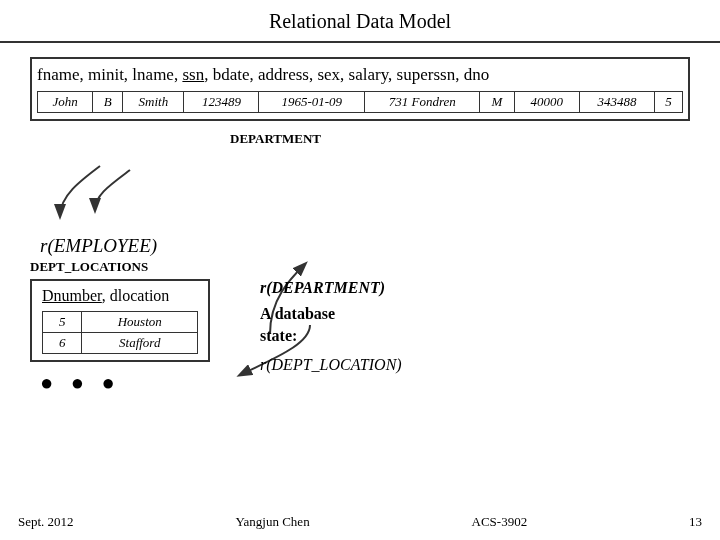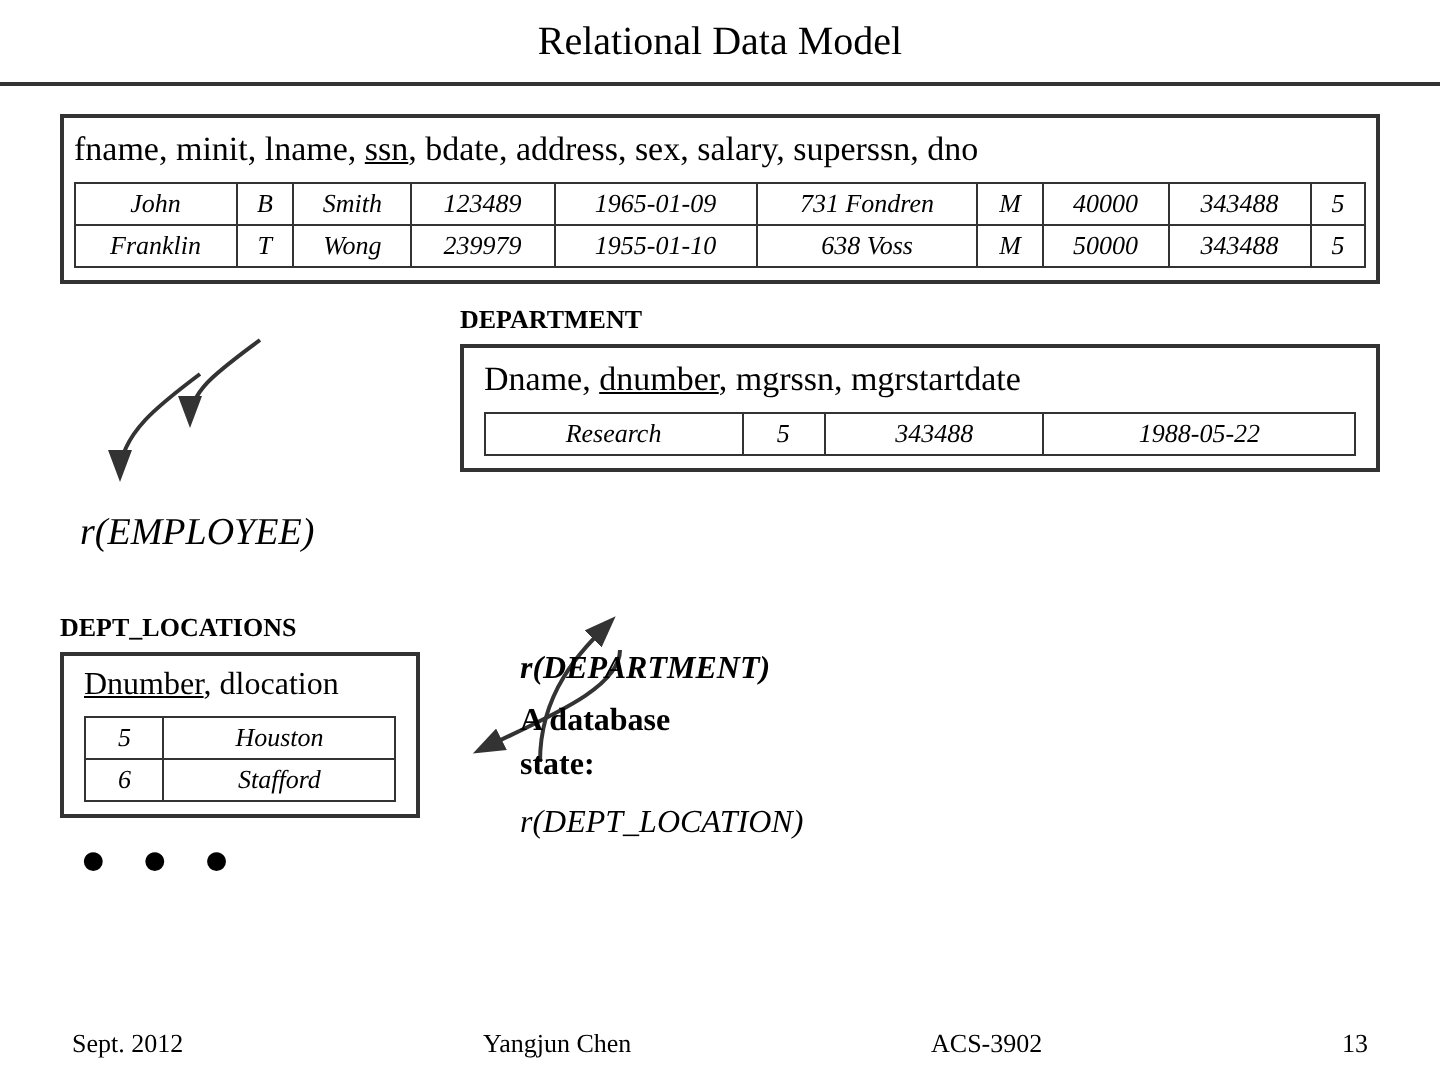--- a/index.html
+++ b/index.html
@@ -102,21 +102,21 @@
     
     .r-employee {
       font-size: 19px;
       font-style: italic;
       margin-top: 14px;
       margin-left: 10px;
     }
 
     
     .dept-locations-section {
-      margin-top: 28px;
+      margin-top: 2px;
       display: flex;
       align-items: flex-start;
     }
 
     .dept-loc-left {
       width: 200px;
     }
 
     .dept-loc-label {
       font-size: 13px;
@@ -166,21 +166,21 @@
     }
 
     
     .footer {
       position: absolute;
       bottom: 10px;
       left: 0;
       right: 0;
       display: flex;
       justify-content: space-between;
-      padding: 0 36px;
+      padding: 0 18px;
       font-size: 13px;
     }
 
     
     .arrows-svg {
       position: absolute;
       top: 0;
       left: 0;
       width: 720px;
       height: 540px;
@@ -218,67 +218,40 @@
           <td>B</td>
           <td>Smith</td>
           <td>123489</td>
           <td>1965-01-09</td>
           <td>731 Fondren</td>
           <td>M</td>
           <td>40000</td>
           <td>343488</td>
           <td>5</td>
         </tr>
-        <tr>
-          <td>Franklin</td>
-          <td>T</td>
-          <td>Wong</td>
-          <td>239979</td>
-          <td>1955-01-10</td>
-          <td>638 Voss</td>
-          <td>M</td>
-          <td>50000</td>
-          <td>343488</td>
-          <td>5</td>
-        </tr>
       </tbody>
     </table>
   </div>
 
   <div class="middle-section">
     <div class="left-side">
       <div style="height: 30px;"></div>
 
       <svg width="140" height="60" style="display:block;">
         <path d="M 70 5 C 50 20 30 35 30 55" stroke="#333" stroke-width="2" fill="none" marker-end="url(#arr2)"></path>
         <defs>
           <marker id="arr2" markerWidth="8" markerHeight="6" refX="6" refY="3" orient="auto">
             <polygon points="0 0, 8 3, 0 6" fill="#333"></polygon>
           </marker>
         </defs>
       </svg>
       <div class="r-employee">r(EMPLOYEE)</div>
     </div>
     <div class="right-side">
       <div class="dept-label">DEPARTMENT</div>
-      <div class="dept-box">
-        <div class="dept-header">
-          Dname, <span class="underline">dnumber</span>, mgrssn, mgrstartdate
-        </div>
-        <table class="data-table">
-          <tbody>
-            <tr>
-              <td>Research</td>
-              <td>5</td>
-              <td>343488</td>
-              <td>1988-05-22</td>
-            </tr>
-          </tbody>
-        </table>
-      </div>
     </div>
   </div>
 
   <div class="dept-locations-section">
     <div class="dept-loc-left">
       <div class="dept-loc-label">DEPT_LOCATIONS</div>
       <div class="dept-loc-box">
         <div class="dept-loc-header">
           <span class="underline">Dnumber</span>, dlocation
         </div>

